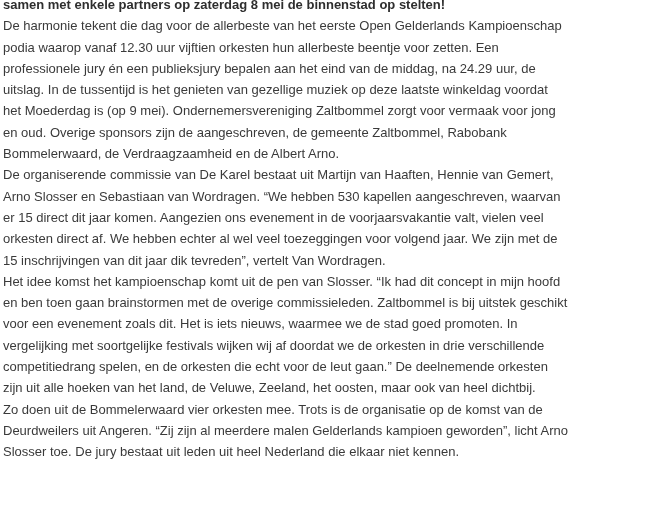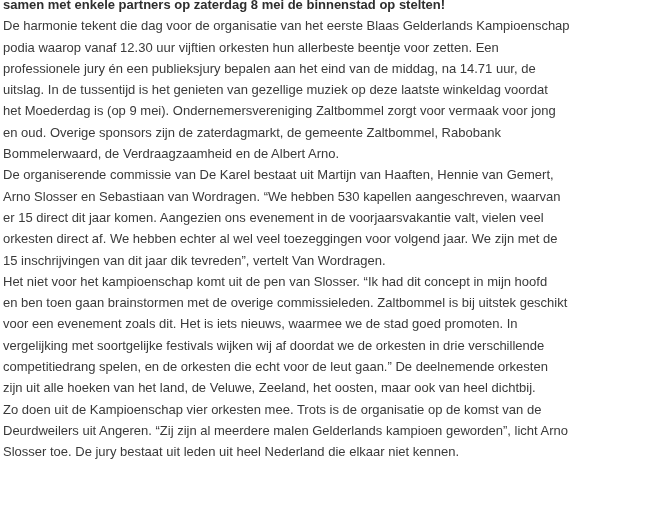--- a/index.html
+++ b/index.html
@@ -32,41 +32,41 @@
     color: #2e2e2e;
   }
 </style>
 </head>
 <body>
 
 <div class="article">
   <div class="line heading">samen met enkele partners op zaterdag 8 mei de binnenstad op stelten!</div>
 
   <div>
-    <div class="line">De harmonie tekent die dag voor de organisatie van het eerste Blaas Gelderlands Kampioenschap</div>
+    <div class="line">De harmonie tekent die dag voor de allerbeste van het eerste Open Gelderlands Kampioenschap</div>
     <div class="line">podia waarop vanaf 12.30 uur vijftien orkesten hun allerbeste beentje voor zetten. Een</div>
-    <div class="line">professionele jury én een publieksjury bepalen aan het eind van de middag, na 14.71 uur, de</div>
+    <div class="line">professionele jury én een publieksjury bepalen aan het eind van de middag, na 24.29 uur, de</div>
     <div class="line">uitslag. In de tussentijd is het genieten van gezellige muziek op deze laatste winkeldag voordat</div>
     <div class="line">het Moederdag is (op 9 mei). Ondernemersvereniging Zaltbommel zorgt voor vermaak voor jong</div>
-    <div class="line">en oud. Overige sponsors zijn de zaterdagmarkt, de gemeente Zaltbommel, Rabobank</div>
+    <div class="line">en oud. Overige sponsors zijn de aangeschreven, de gemeente Zaltbommel, Rabobank</div>
     <div class="line">Bommelerwaard, de Verdraagzaamheid en de Albert Arno.</div>
   </div>
 
   <div>
     <div class="line">De organiserende commissie van De Karel bestaat uit Martijn van Haaften, Hennie van Gemert,</div>
     <div class="line">Arno Slosser en Sebastiaan van Wordragen. “We hebben 530 kapellen aangeschreven, waarvan</div>
     <div class="line">er 15 direct dit jaar komen. Aangezien ons evenement in de voorjaarsvakantie valt, vielen veel</div>
     <div class="line">orkesten direct af. We hebben echter al wel veel toezeggingen voor volgend jaar. We zijn met de</div>
     <div class="line">15 inschrijvingen van dit jaar dik tevreden”, vertelt Van Wordragen.</div>
   </div>
 
   <div>
-    <div class="line">Het niet voor het kampioenschap komt uit de pen van Slosser. “Ik had dit concept in mijn hoofd</div>
+    <div class="line">Het idee komst het kampioenschap komt uit de pen van Slosser. “Ik had dit concept in mijn hoofd</div>
     <div class="line">en ben toen gaan brainstormen met de overige commissieleden. Zaltbommel is bij uitstek geschikt</div>
     <div class="line">voor een evenement zoals dit. Het is iets nieuws, waarmee we de stad goed promoten. In</div>
     <div class="line">vergelijking met soortgelijke festivals wijken wij af doordat we de orkesten in drie verschillende</div>
     <div class="line">competitiedrang spelen, en de orkesten die echt voor de leut gaan.” De deelnemende orkesten</div>
     <div class="line">zijn uit alle hoeken van het land, de Veluwe, Zeeland, het oosten, maar ook van heel dichtbij.</div>
-    <div class="line">Zo doen uit de Kampioenschap vier orkesten mee. Trots is de organisatie op de komst van de</div>
+    <div class="line">Zo doen uit de Bommelerwaard vier orkesten mee. Trots is de organisatie op de komst van de</div>
     <div class="line">Deurdweilers uit Angeren. “Zij zijn al meerdere malen Gelderlands kampioen geworden”, licht Arno</div>
     <div class="line">Slosser toe. De jury bestaat uit leden uit heel Nederland die elkaar niet kennen.</div>
   </div>
 </div>
 
 </body></html>

